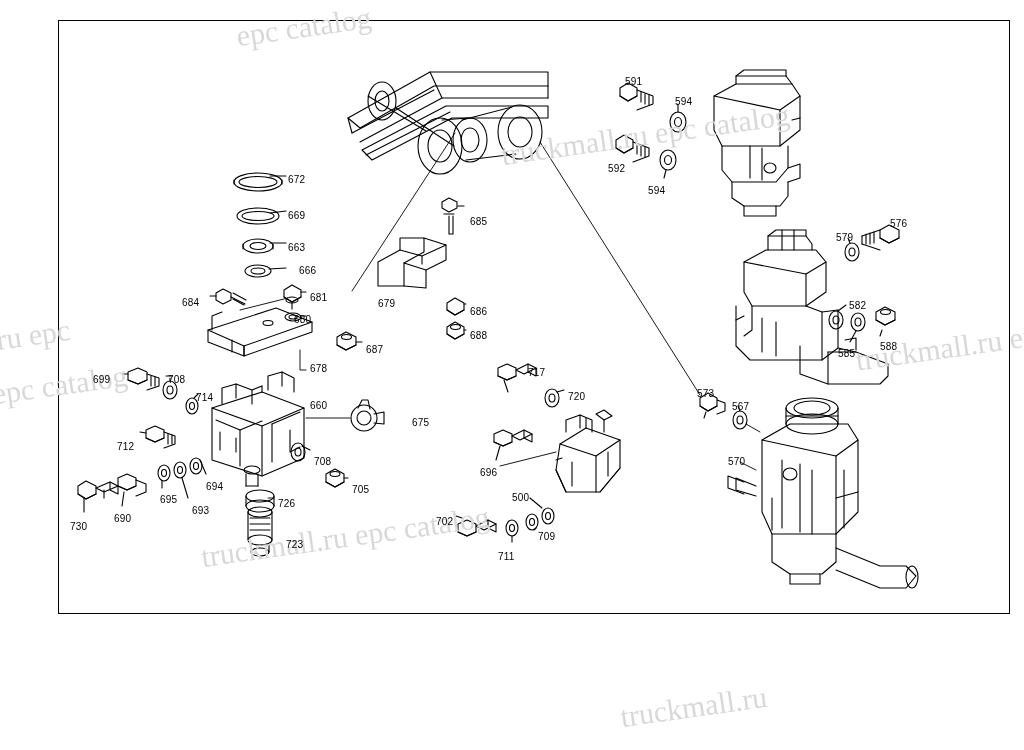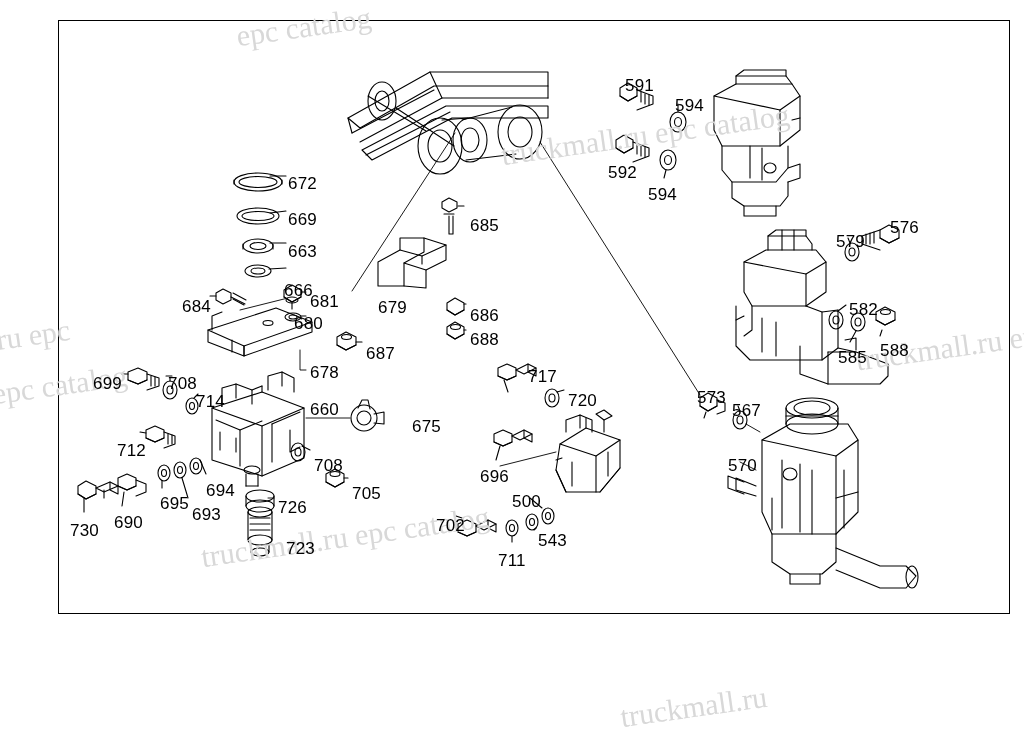--- a/index.html
+++ b/index.html
@@ -32,21 +32,21 @@
   svg.art {
     position: absolute;
     left: 0; top: 0;
     width: 1024px;
     height: 750px;
     pointer-events: none;
   }
   .label {
     position: absolute;
     font-family: "Liberation Sans", sans-serif;
-    font-size: 17px;
+    font-size: 10px;
     color: #000;
     white-space: nowrap;
     letter-spacing: 0.2px;
   }
   .wm {
     position: absolute;
     color: #d8d8d8;
     font-family: "Liberation Serif", serif;
     font-size: 30px;
     white-space: nowrap;
@@ -487,21 +487,21 @@
   <div class="wm" style="left:500px; top:118px; transform:rotate(-8deg);">truckmall.ru epc catalog</div>
   <div class="wm" style="left:-4px; top:318px; transform:rotate(-8deg);">ru epc</div>
   <div class="wm" style="left:-8px; top:368px; transform:rotate(-8deg);">epc catalog</div>
   <div class="wm" style="left:855px; top:330px; transform:rotate(-8deg);">truckmall.ru epc</div>
   <div class="wm" style="left:200px; top:520px; transform:rotate(-8deg);">truckmall.ru epc catalog</div>
   <div class="wm" style="left:620px; top:690px; transform:rotate(-8deg);">truckmall.ru</div>
 
   <div class="label" style="left:288px; top:174px;">672</div>
   <div class="label" style="left:288px; top:210px;">669</div>
   <div class="label" style="left:288px; top:242px;">663</div>
-  <div class="label" style="left:284px; top:265px;margin-top:16px;">666</div>
+  <div class="label" style="left:299px; top:265px;">666</div>
   <div class="label" style="left:182px; top:297px;">684</div>
   <div class="label" style="left:310px; top:292px;">681</div>
   <div class="label" style="left:294px; top:314px;">680</div>
   <div class="label" style="left:470px; top:216px;">685</div>
   <div class="label" style="left:378px; top:298px;">679</div>
   <div class="label" style="left:470px; top:306px;">686</div>
   <div class="label" style="left:470px; top:330px;">688</div>
   <div class="label" style="left:366px; top:344px;">687</div>
   <div class="label" style="left:310px; top:363px;">678</div>
   <div class="label" style="left:93px; top:374px;">699</div>
@@ -518,21 +518,21 @@
   <div class="label" style="left:114px; top:513px;">690</div>
   <div class="label" style="left:70px; top:521px;">730</div>
   <div class="label" style="left:278px; top:498px;">726</div>
   <div class="label" style="left:286px; top:539px;">723</div>
   <div class="label" style="left:528px; top:367px;">717</div>
   <div class="label" style="left:568px; top:391px;">720</div>
   <div class="label" style="left:480px; top:467px;">696</div>
   <div class="label" style="left:512px; top:492px;">500</div>
   <div class="label" style="left:436px; top:516px;">702</div>
   <div class="label" style="left:498px; top:551px;">711</div>
-  <div class="label" style="left:538px; top:531px;">543</div>
+  <div class="label" style="left:538px; top:531px;">709</div>
   <div class="label" style="left:625px; top:76px;">591</div>
   <div class="label" style="left:675px; top:96px;">594</div>
   <div class="label" style="left:608px; top:163px;">592</div>
   <div class="label" style="left:648px; top:185px;">594</div>
   <div class="label" style="left:836px; top:232px;">579</div>
   <div class="label" style="left:890px; top:218px;">576</div>
   <div class="label" style="left:849px; top:300px;">582</div>
   <div class="label" style="left:838px; top:348px;">585</div>
   <div class="label" style="left:880px; top:341px;">588</div>
   <div class="label" style="left:697px; top:388px;">573</div>

